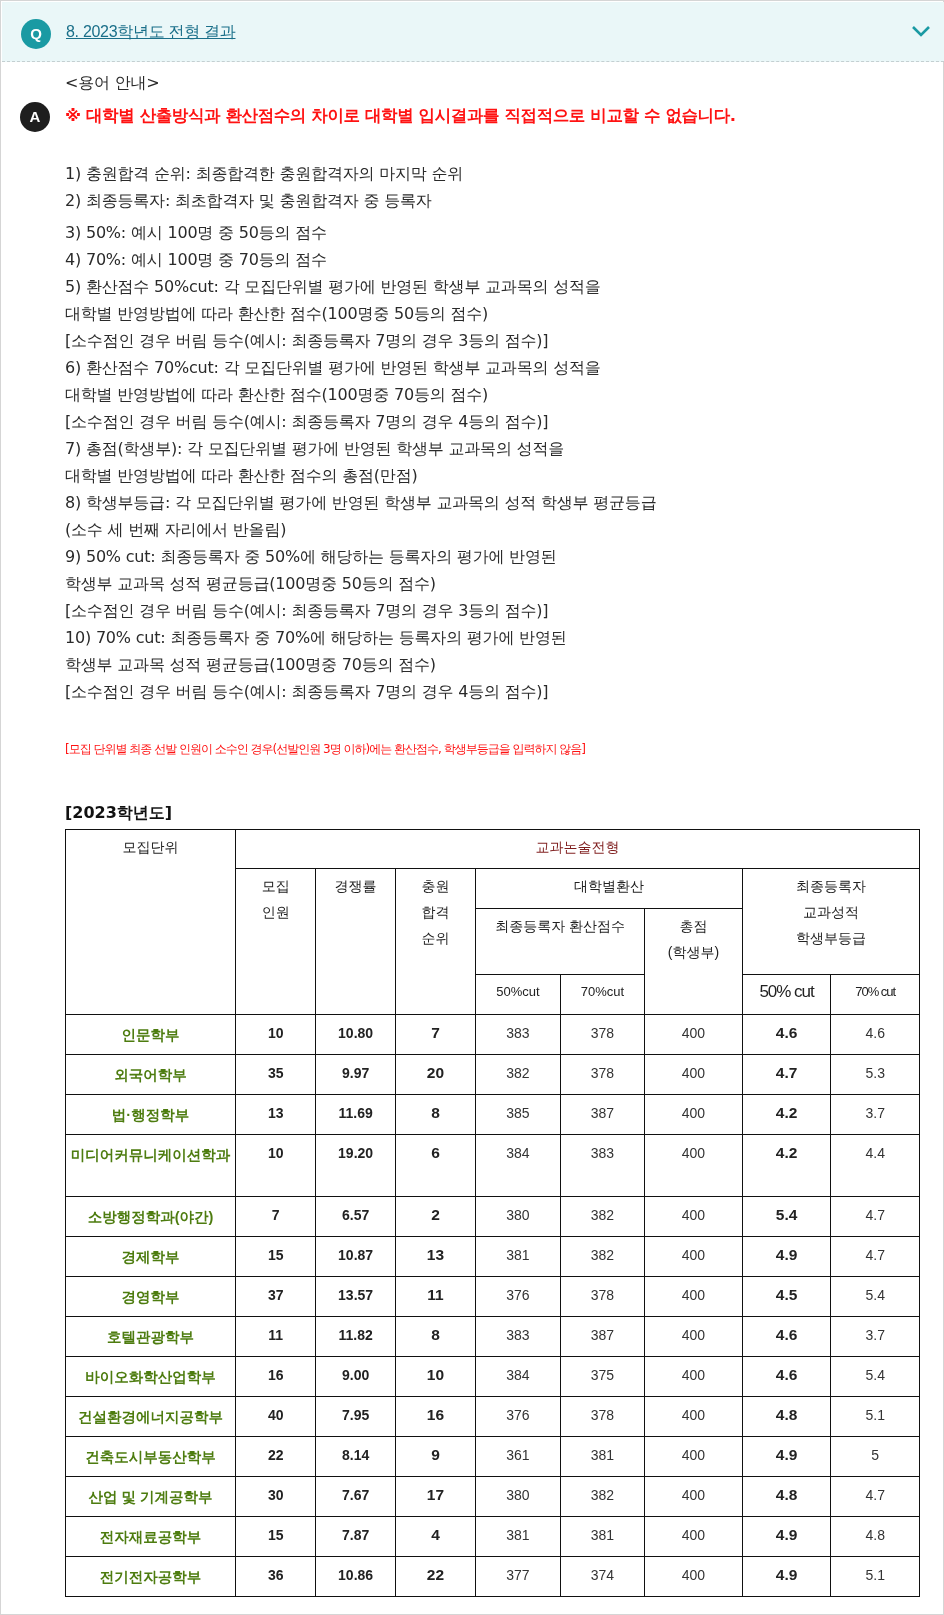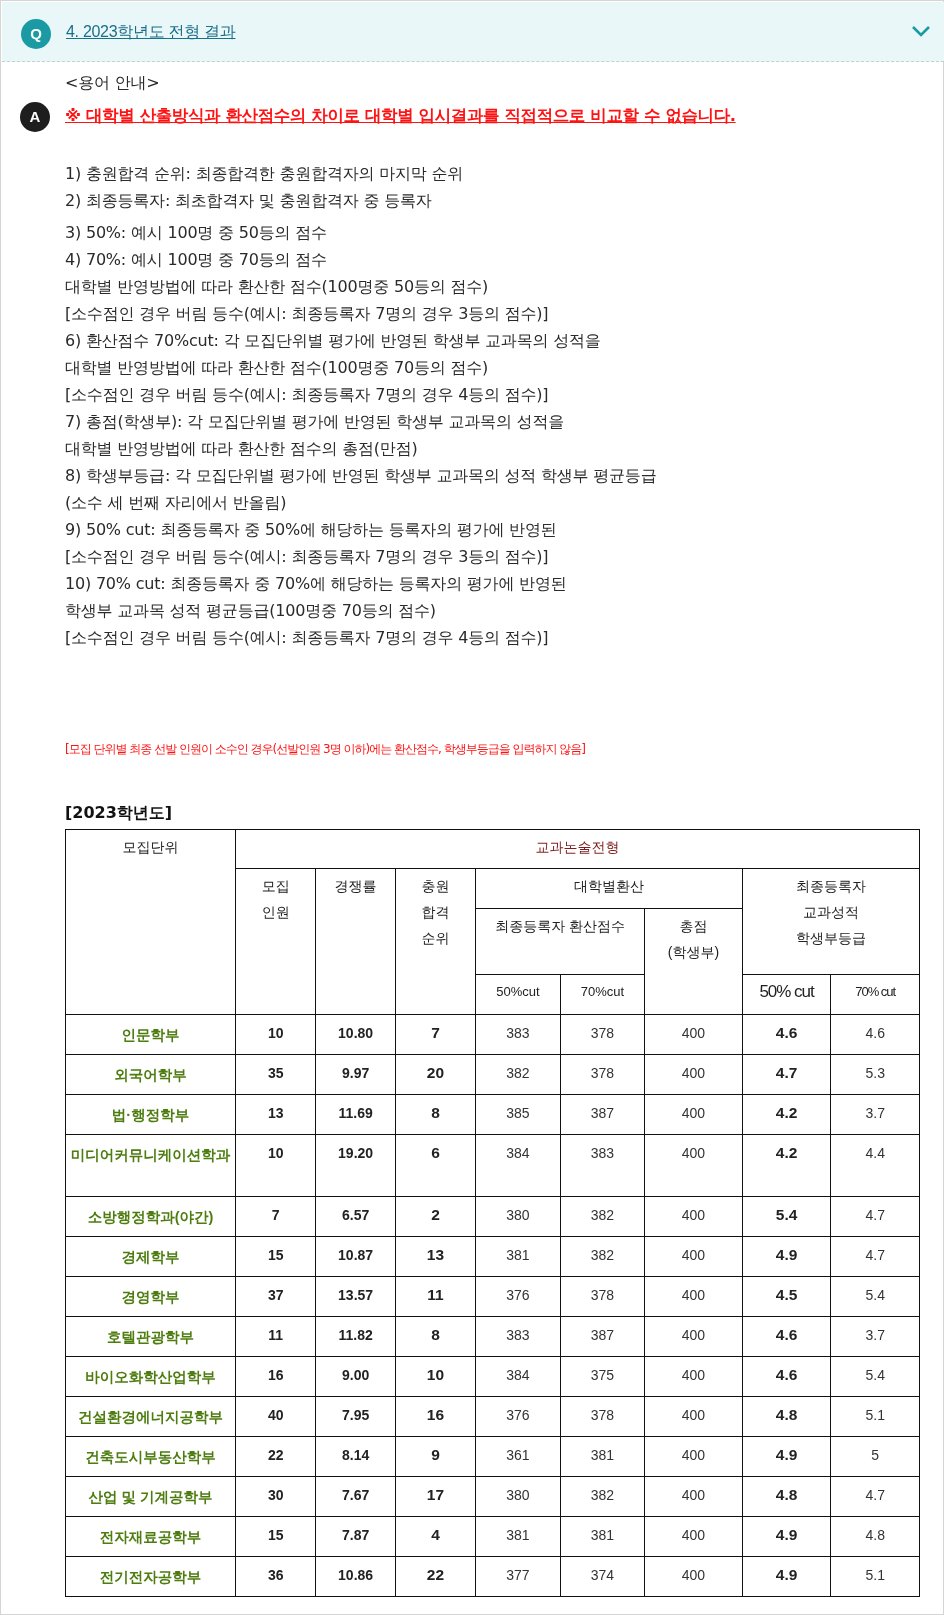--- a/index.html
+++ b/index.html
@@ -5,21 +5,21 @@
   * { box-sizing: border-box; margin: 0; padding: 0; }
   html, body { width: 944px; height: 1615px; background: #ffffff; overflow: hidden; }
   body { font-family: "DejaVu Sans", "Liberation Sans", sans-serif; color: #222; }
   .frame { position: absolute; left: 0; top: 0; width: 944px; height: 1615px; border: 1px solid #d5d5d5; background: #fff; }
   .q-header { position: absolute; left: 1px; top: 1px; width: 942px; height: 60px; background: #eaf7f8; border-bottom: 1px dashed #c4cfd1; }
   .q-badge { position: absolute; left: 19px; top: 17px; width: 30px; height: 30px; border-radius: 50%; background: #1a9aa3; color: #fff; font-weight: bold; font-size: 15px; text-align: center; line-height: 30px; font-family: "Liberation Sans", sans-serif; }
   .q-title { position: absolute; left: 64px; top: 20px; font-size: 16px; color: #1a6f89; text-decoration: underline; font-family: "Liberation Sans", sans-serif; letter-spacing: -0.3px; }
   .chevron { position: absolute; left: 909px; top: 22px; width: 20px; height: 14px; }
   .a-badge { position: absolute; left: 19px; top: 101px; width: 30px; height: 30px; border-radius: 50%; background: #1e1e1e; color: #fff; font-weight: bold; font-size: 15px; text-align: center; line-height: 30px; font-family: "Liberation Sans", sans-serif; }
   .line { font-size: 16px; height: 27px; line-height: 27px; white-space: nowrap; color: #2a2a2a; letter-spacing: -0.2px; }
-  .warn { position: absolute; left: 64px; top: 104px; font-size: 16.5px; font-weight: bold; color: #ff1212; white-space: nowrap; letter-spacing: -0.4px; text-decoration: underline; }
+  .warn { position: absolute; left: 64px; top: 104px; font-size: 16.5px; font-weight: bold; color: #ff1212; white-space: nowrap; letter-spacing: -0.4px; }
   .terms { position: absolute; left: 64px; top: 159px; }
   .note-red { position: absolute; left: 64px; top: 729px; font-size: 12px; font-weight: normal; color: #ff1212; white-space: nowrap; letter-spacing: -1px; margin-top: 11px; }
   .year-title { position: absolute; left: 64px; top: 802px; font-size: 16px; font-weight: bold; color: #111; }
   table.res { position: absolute; left: 64px; top: 828px; width: 855px; border-collapse: collapse; table-layout: fixed; font-family: "Liberation Sans", sans-serif; }
   table.res td { border: 1.5px solid #111; text-align: center; font-size: 14px; color: #222; vertical-align: top; padding-top: 6px; }
   table.res td.hd { font-size: 14px; line-height: 26px; padding-top: 4px; }
   table.res td.red { color: #7f1d1d; }
   table.res tr.data td { height: 40px; vertical-align: middle; padding: 0; font-size: 14px; }
   table.res tr.data td.name { font-weight: bold; font-size: 14.5px; color: #4d7c0f; line-height: 26px; vertical-align: top; padding-top: 7px; }
   table.res tr.data td.b { font-weight: bold; vertical-align: top; padding-top: 10px; }
@@ -27,47 +27,49 @@
   table.res tr.data td.bg { font-weight: bold; font-size: 15.5px; vertical-align: top; padding-top: 9px; }
   table.res tr.data td.rank { font-weight: bold; font-size: 15.5px; vertical-align: top; padding-top: 9px; }
 </style>
 </head>
 <body>
 
 <div class="frame">
 
   <div class="q-header">
     <div class="q-badge">Q</div>
-    <a class="q-title">4. 2023학년도 전형 결과</a>
+    <a class="q-title">8. 2023학년도 전형 결과</a>
     <svg class="chevron" viewBox="0 0 20 14">
       <polyline points="2,3 10,11 18,3" fill="none" stroke="#1a9aa3" stroke-width="2.6"></polyline>
     </svg>
   </div>
 
   <div class="a-badge">A</div>
 
   <div class="line" style="position:absolute;left:64px;top:68px;">&lt;용어 안내&gt;</div>
 
   <div class="warn">※ 대학별 산출방식과 환산점수의 차이로 대학별 입시결과를 직접적으로 비교할 수 없습니다.</div>
 
   <div class="terms">
     <div class="line">1) 충원합격 순위: 최종합격한 충원합격자의 마지막 순위</div>
     <div class="line">2) 최종등록자: 최초합격자 및 충원합격자 중 등록자</div>
     <div class="line" style="margin-top:5px">3) 50%: 예시 100명 중 50등의 점수</div>
     <div class="line">4) 70%: 예시 100명 중 70등의 점수</div>
+    <div class="line">5) 환산점수 50%cut: 각 모집단위별 평가에 반영된 학생부 교과목의 성적을</div>
     <div class="line">대학별 반영방법에 따라 환산한 점수(100명중 50등의 점수)</div>
     <div class="line">[소수점인 경우 버림 등수(예시: 최종등록자 7명의 경우 3등의 점수)]</div>
     <div class="line">6) 환산점수 70%cut: 각 모집단위별 평가에 반영된 학생부 교과목의 성적을</div>
     <div class="line">대학별 반영방법에 따라 환산한 점수(100명중 70등의 점수)</div>
     <div class="line">[소수점인 경우 버림 등수(예시: 최종등록자 7명의 경우 4등의 점수)]</div>
     <div class="line">7) 총점(학생부): 각 모집단위별 평가에 반영된 학생부 교과목의 성적을</div>
     <div class="line">대학별 반영방법에 따라 환산한 점수의 총점(만점)</div>
     <div class="line">8) 학생부등급: 각 모집단위별 평가에 반영된 학생부 교과목의 성적 학생부 평균등급</div>
     <div class="line">(소수 세 번째 자리에서 반올림)</div>
     <div class="line">9) 50% cut: 최종등록자 중 50%에 해당하는 등록자의 평가에 반영된</div>
+    <div class="line">학생부 교과목 성적 평균등급(100명중 50등의 점수)</div>
     <div class="line">[소수점인 경우 버림 등수(예시: 최종등록자 7명의 경우 3등의 점수)]</div>
     <div class="line">10) 70% cut: 최종등록자 중 70%에 해당하는 등록자의 평가에 반영된</div>
     <div class="line">학생부 교과목 성적 평균등급(100명중 70등의 점수)</div>
     <div class="line">[소수점인 경우 버림 등수(예시: 최종등록자 7명의 경우 4등의 점수)]</div>
   </div>
 
   <div class="note-red">[모집 단위별 최종 선발 인원이 소수인 경우(선발인원 3명 이하)에는 환산점수, 학생부등급을 입력하지 않음]</div>
 
   <div class="year-title">[2023학년도]</div>
 

